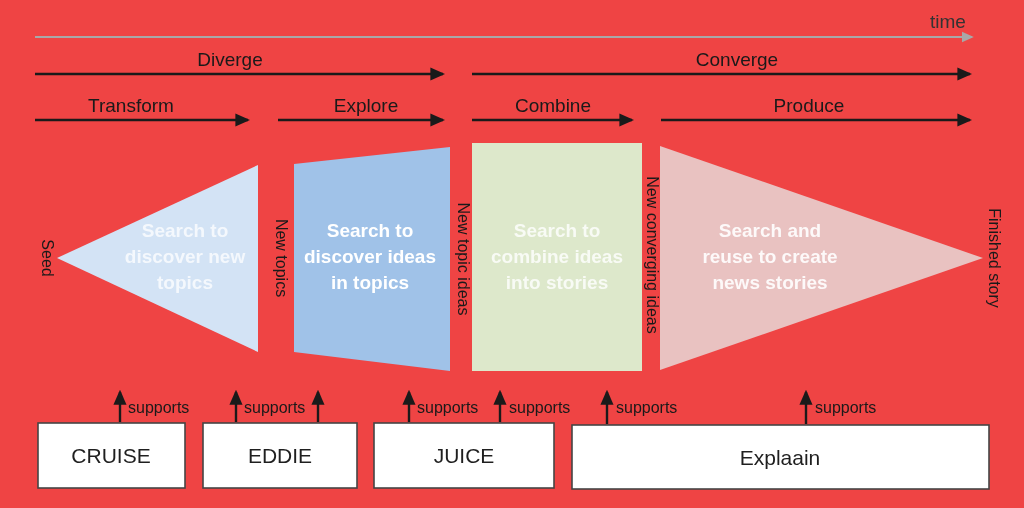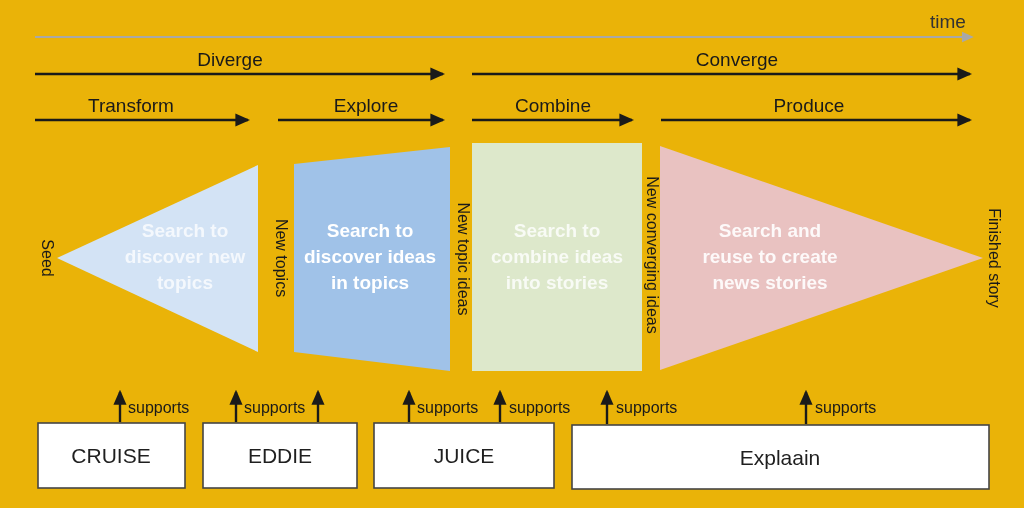--- a/index.html
+++ b/index.html
@@ -1,16 +1,16 @@
 <!DOCTYPE html>
 <html><head>
 <meta charset="utf-8">
 <style>
   html,body{margin:0;padding:0;background:#ffffff;}
-  .canvas{width:1024px;height:508px;position:relative;background:#eab308;overflow:hidden;}
+  .canvas{width:1024px;height:508px;position:relative;background:#ef4444;overflow:hidden;}
   svg text{font-family:"Liberation Sans","DejaVu Sans",sans-serif;}
   .phaseLabel{font-size:19px;fill:#1a1a1a;text-anchor:middle;}
   .timeLabel{font-size:19px;fill:#333333;text-anchor:middle;}
   .stageText{font-size:19px;font-weight:bold;fill:#ffffff;text-anchor:middle;}
   .milestone{font-size:16px;fill:#1a1a1a;text-anchor:middle;}
   .supports{font-size:16px;fill:#1a1a1a;}
   .toolLabel{font-size:21px;fill:#1f1f1f;text-anchor:middle;}
   .toolBox{fill:#ffffff;stroke:#454545;stroke-width:1.6;}
   .hline{stroke:#1a1a1a;stroke-width:2.4;}
   .vline{stroke:#1a1a1a;stroke-width:2.4;}

